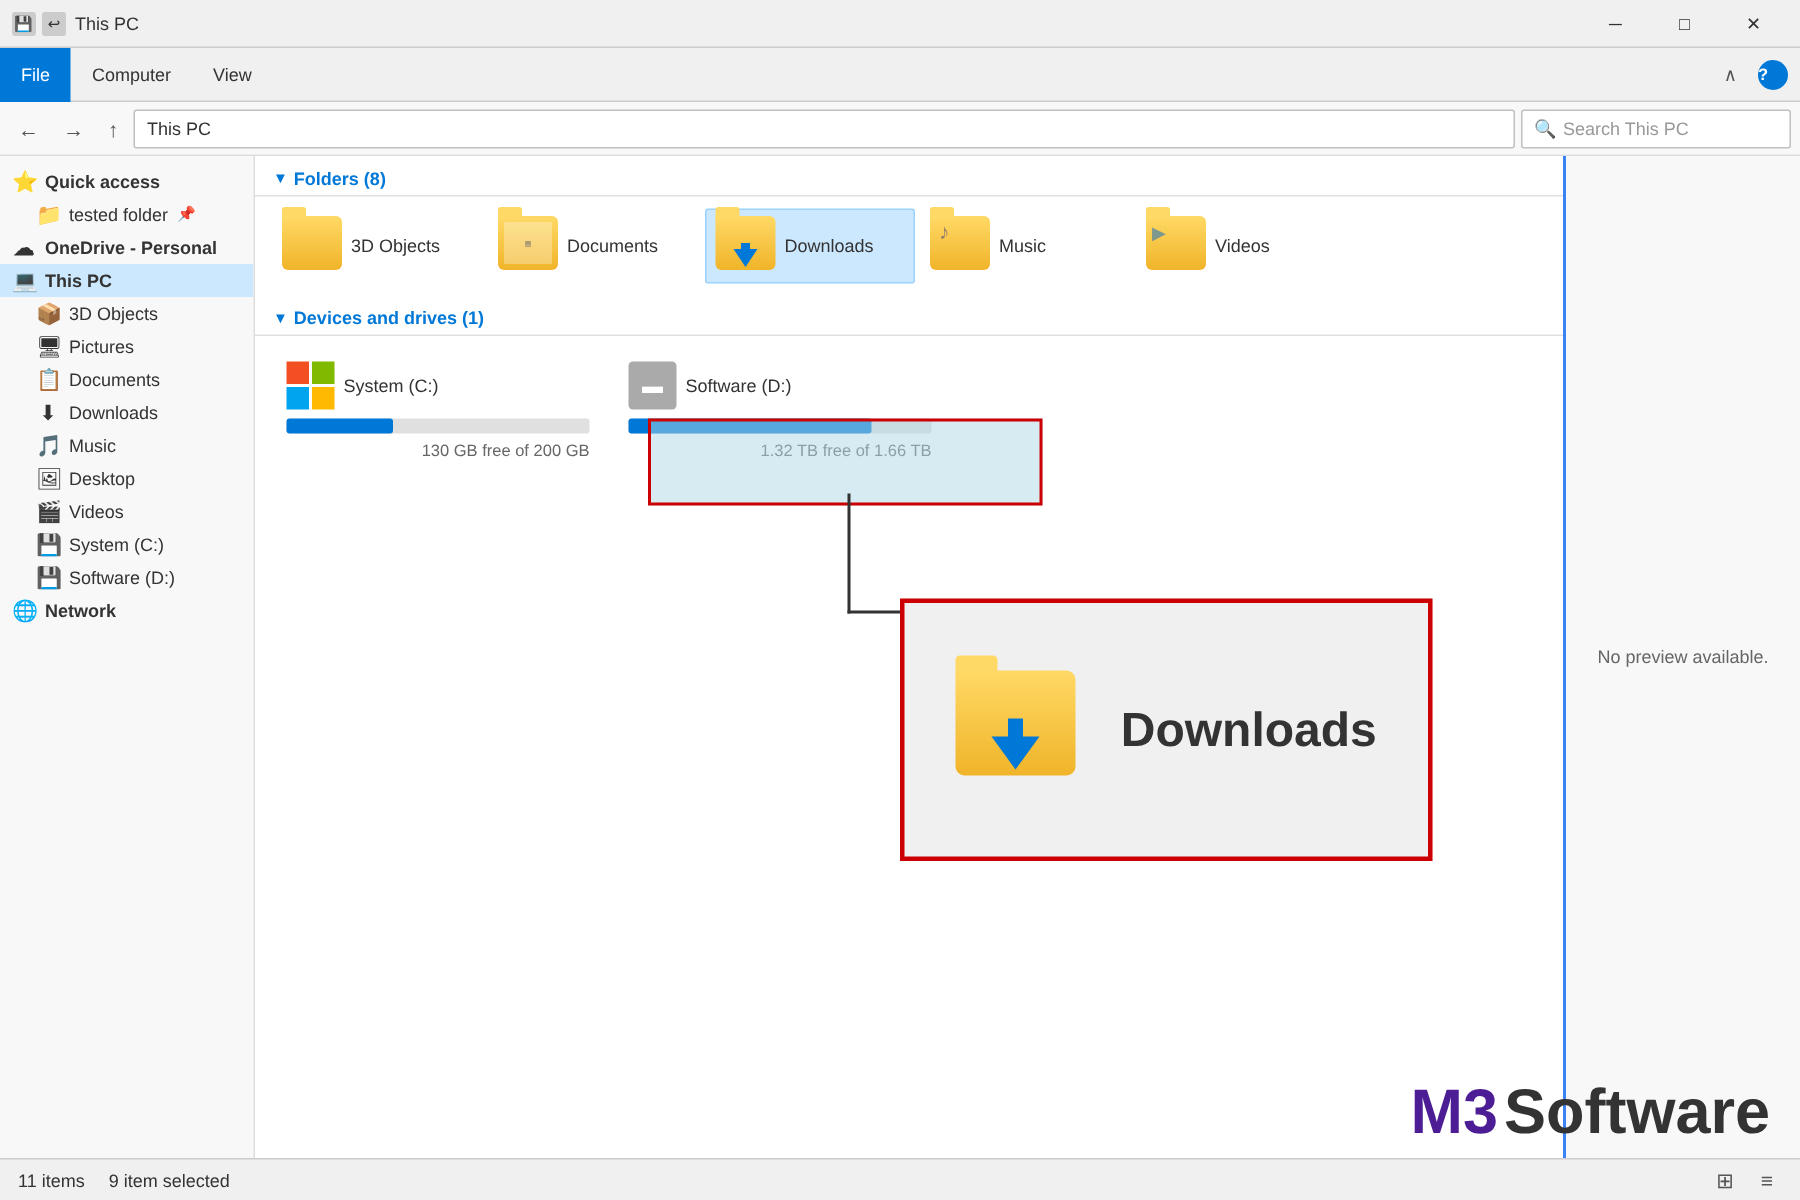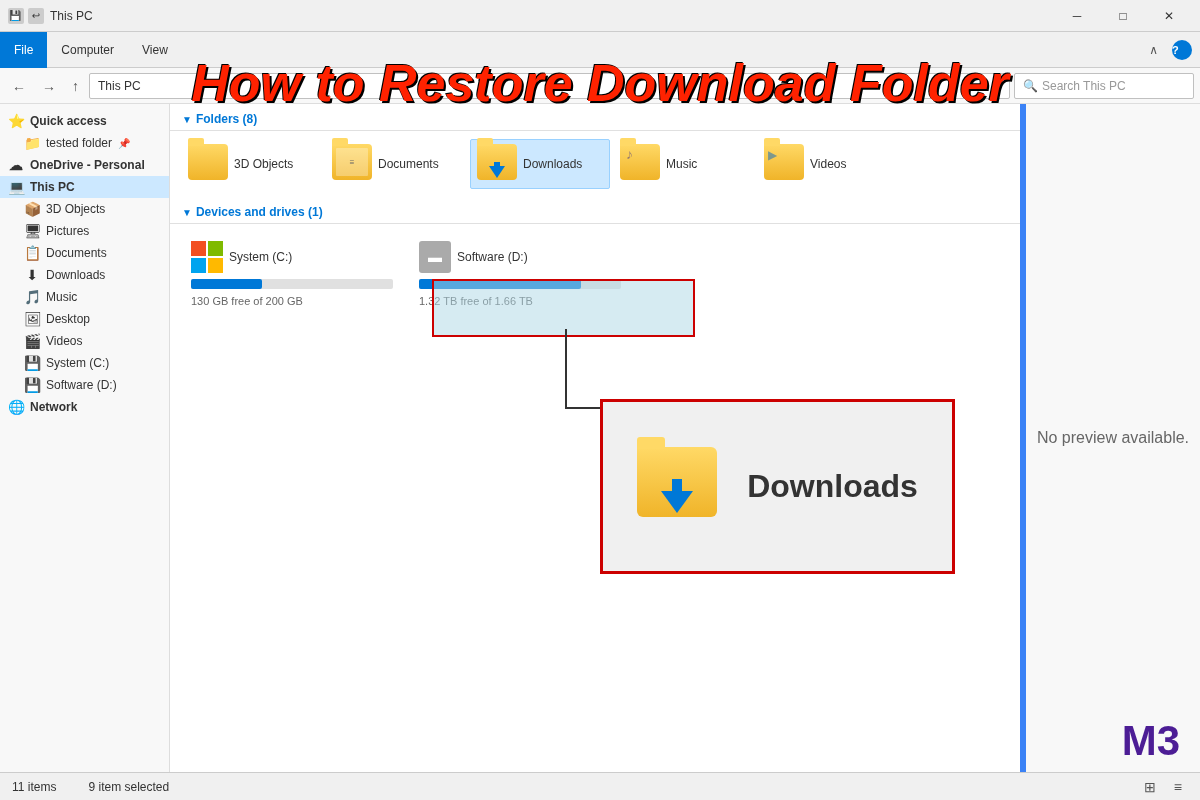--- a/index.html
+++ b/index.html
@@ -171,29 +171,29 @@
       display: flex; flex-direction: column;
       width: 220px; height: 70px;
       padding: 8px; gap: 4px;
       cursor: pointer; border-radius: 2px;
       font-size: 12px; color: #333;
       border: 1px solid transparent;
     }
     .drive-header { display: flex; align-items: center; gap: 6px; font-size: 12px; font-weight: 500; }
     .drive-bar-bg { width: 100%; height: 10px; background: #e0e0e0; border-radius: 2px; margin-top: 2px; }
     .drive-bar { height: 10px; background: #0078d7; border-radius: 2px; }
-    .drive-space { font-size: 11px; color: #666; margin-top: 2px; }
+    .drive-space { font-size: 11px; color: #666; margin-top: 2px; text-align: right; }
 
     
     .preview-panel {
-      width: 180px;
+      width: 158px;
       background: #f8f8f8;
-      border-left: 6px solid #3b82f6;
+      border-left: 2px solid #3b82f6;
       display: flex; align-items: center; justify-content: center;
-      font-size: 16px; color: #666;
+      font-size: 12px; color: #666;
       flex-shrink: 0;
     }
 
     
     .status-bar {
       height: 28px;
       background: #f0f0f0;
       border-top: 1px solid #ccc;
       display: flex; align-items: center;
       padding: 0 12px;
@@ -537,29 +537,29 @@
 
   </div>
 
   <div class="preview-panel">
     <span>No preview available.</span>
   </div>
 
 </div>
 
 <div class="status-bar">
-  <div style="display:flex;gap:32px;">
+  <div style="display:flex;gap:16px;">
     <span>11 items</span>
     <span>9 item selected</span>
   </div>
   <div style="display:flex;gap:6px;">
     <button class="toolbar-btn" style="font-size:14px;">⊞</button>
     <button class="toolbar-btn" style="font-size:14px;">≡</button>
   </div>
 </div>
 
 <div class="headline">
-  <div class="headline-text">How to Restore Download Folder</div>
 </div>
 
 <div class="branding">
   <span class="brand-m3">M3</span>
+  <span class="brand-software"> Software</span>
 </div>
 
 </body></html>

